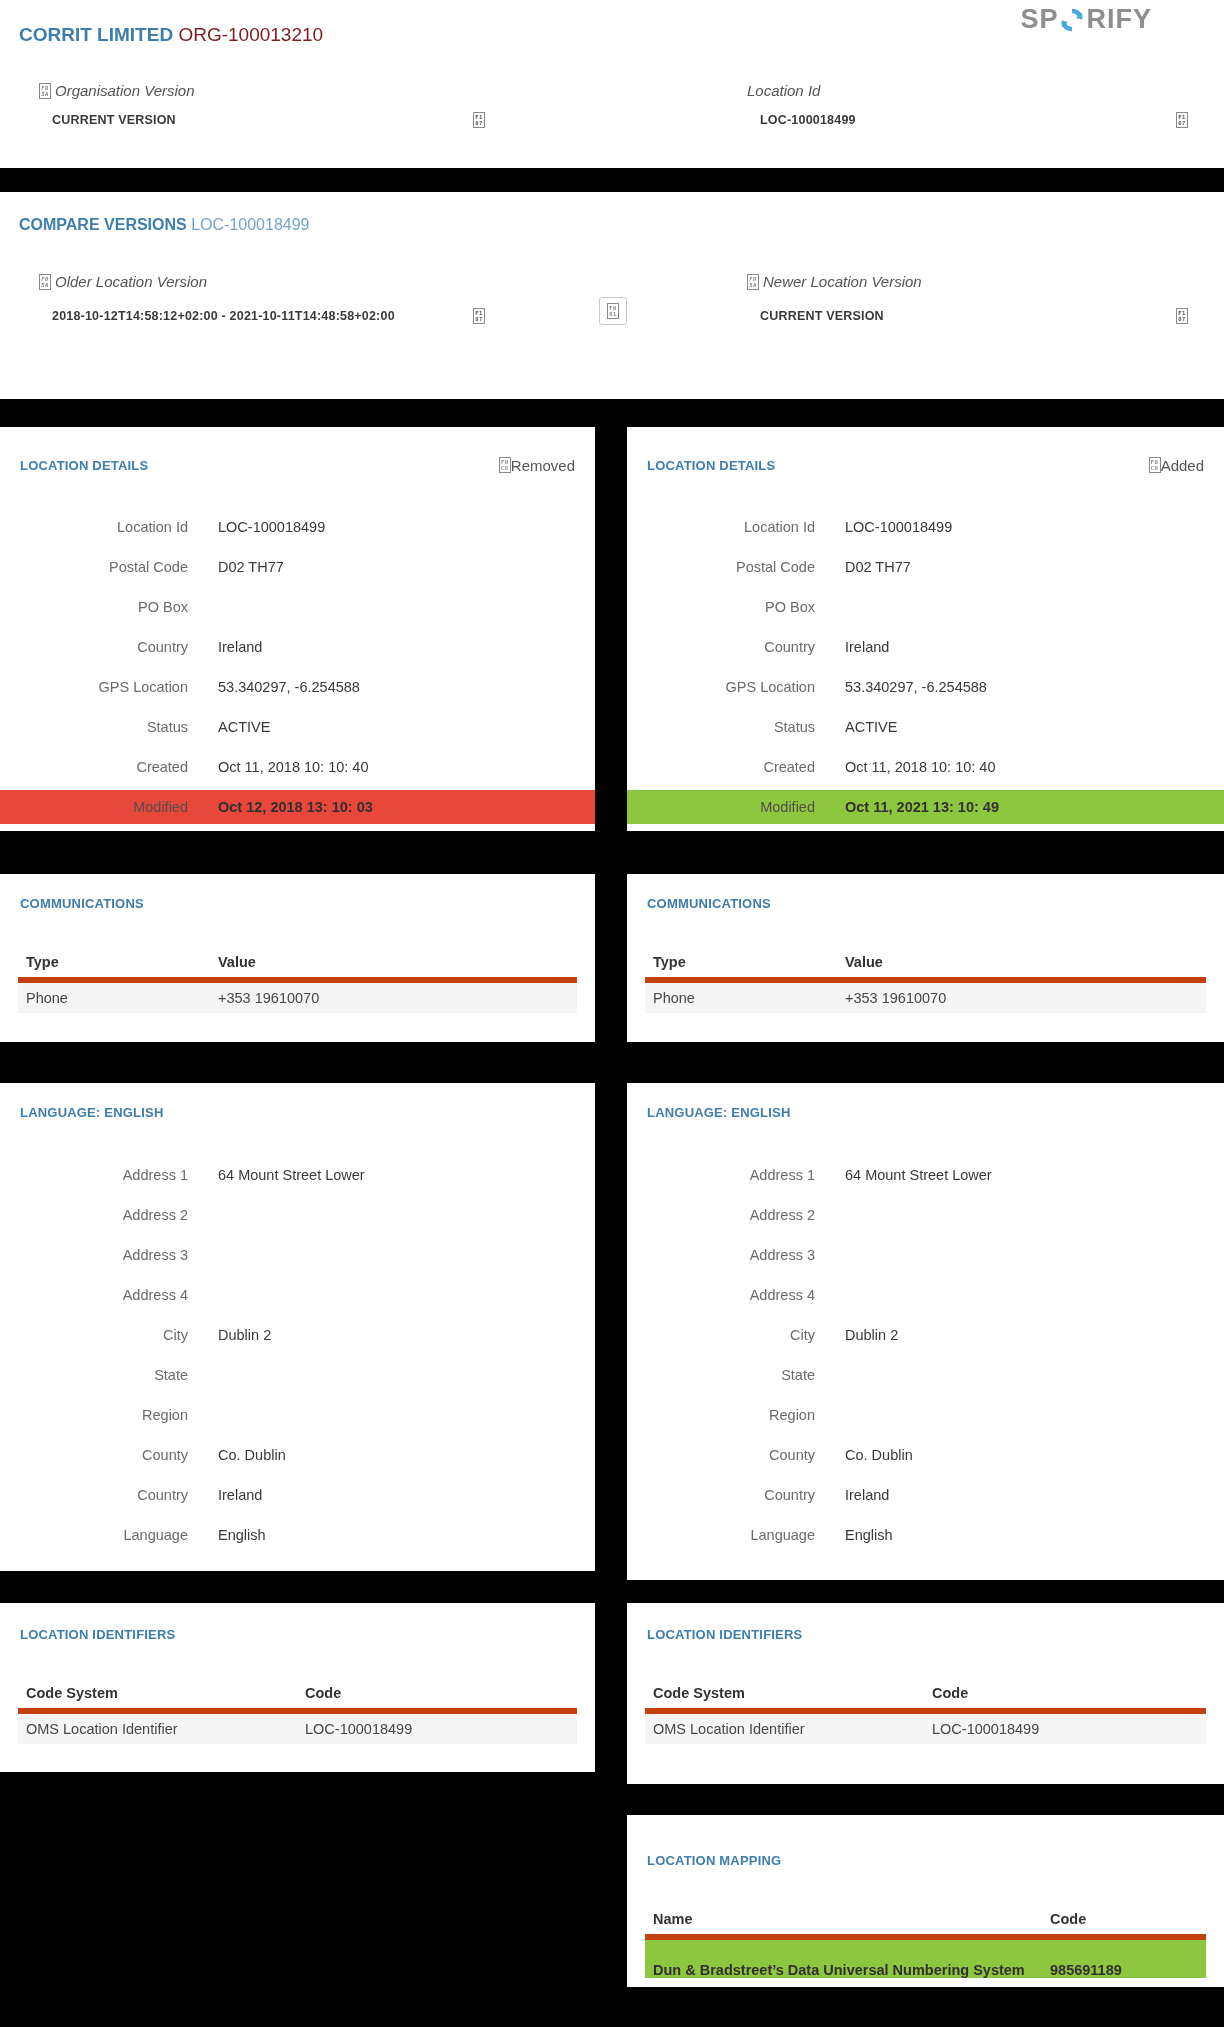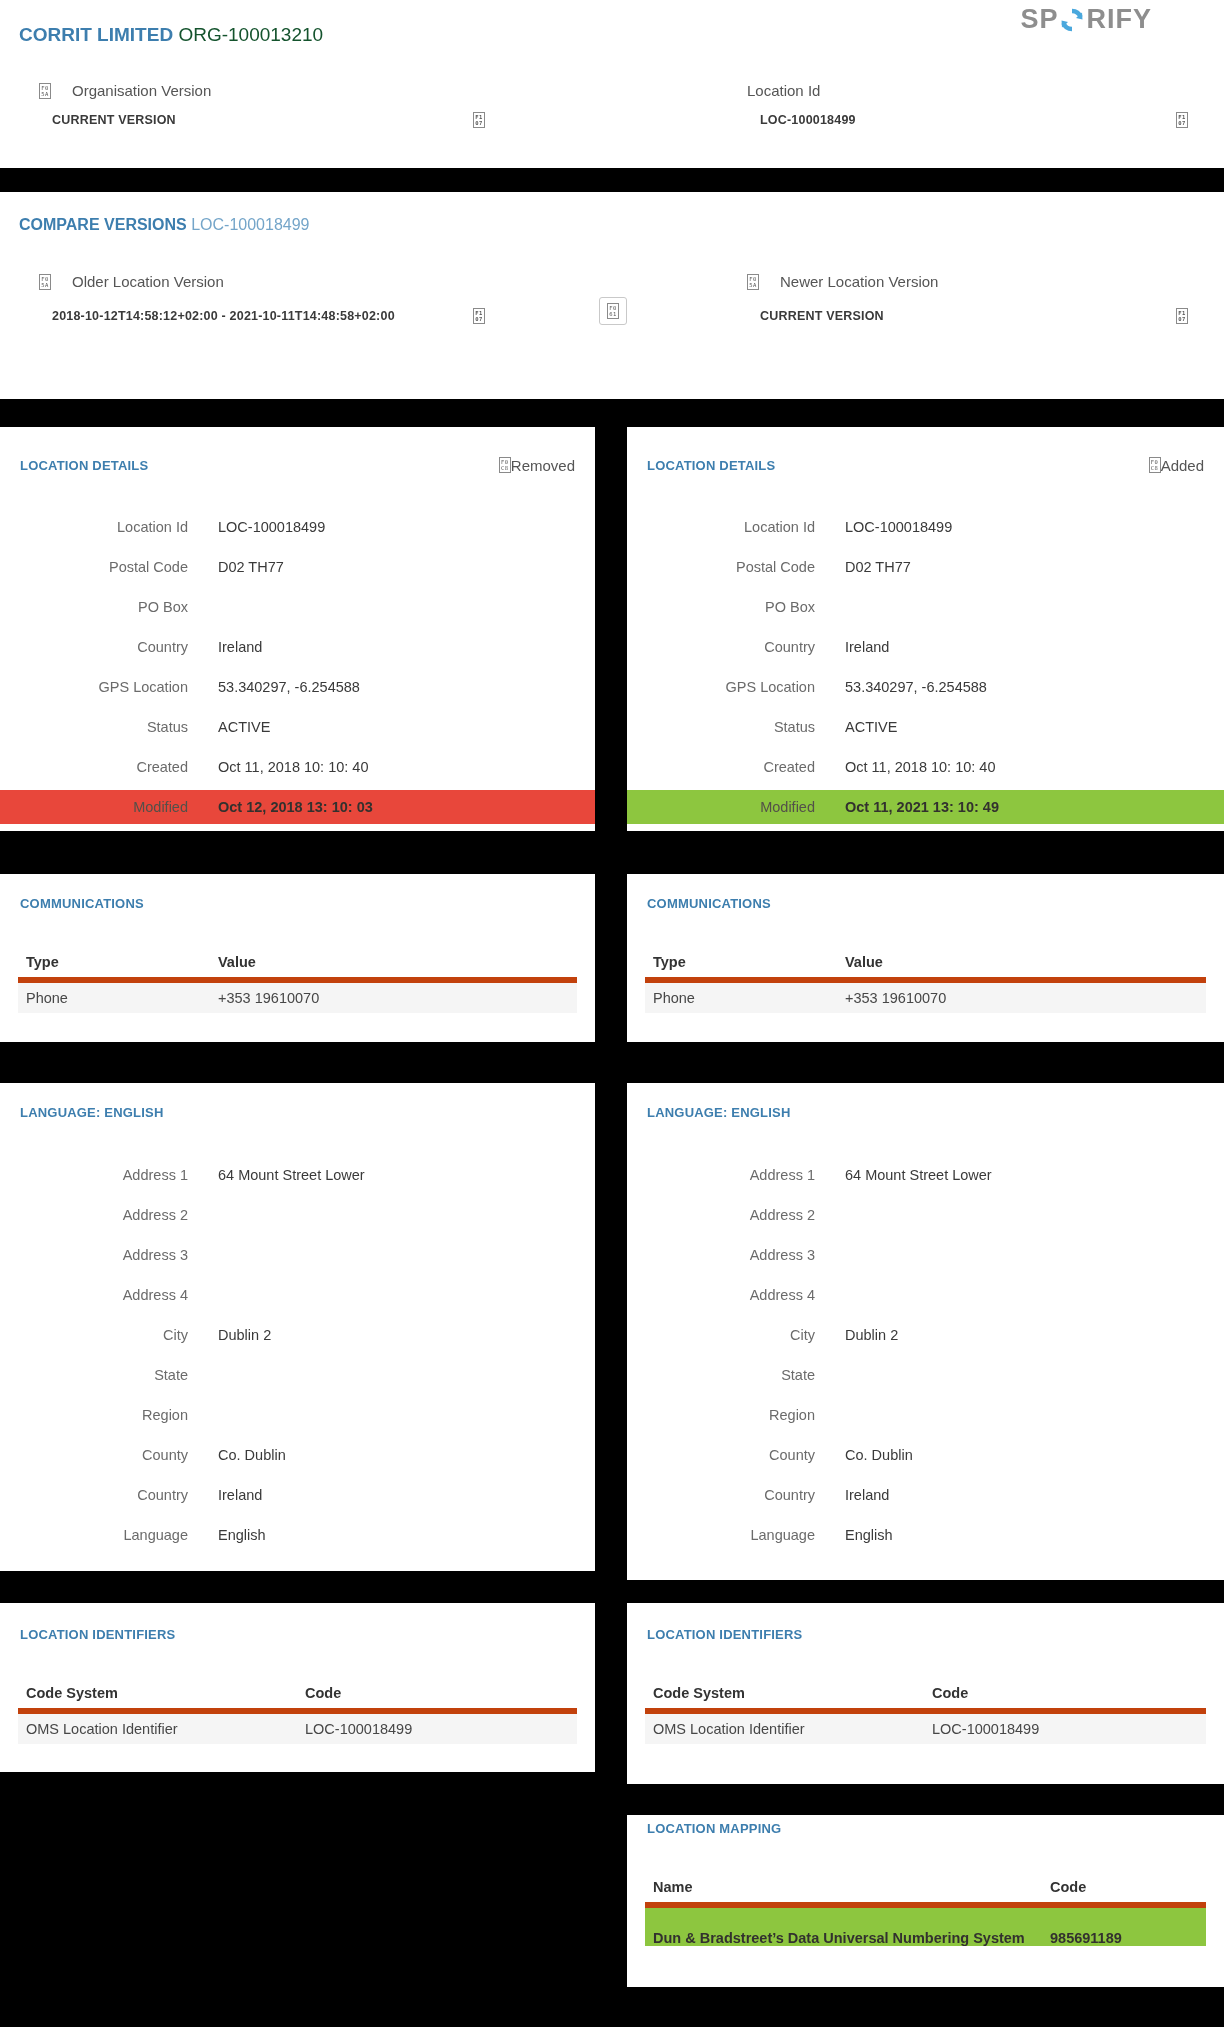--- a/index.html
+++ b/index.html
@@ -10,25 +10,25 @@
   .card{position:absolute;background:#fff;box-sizing:border-box;}
 
   
   .tofu{display:inline-block;box-sizing:border-box;width:12px;border:1px solid #8a8a8a;
         font-family:"DejaVu Sans Mono",monospace;font-size:5.5px;line-height:6px;
         letter-spacing:.5px;text-align:center;color:#555;word-break:break-all;
         padding:1px 0;vertical-align:middle;background:#fff;}
 
   
   .page-title{font-size:19px;font-weight:700;color:#3d7eae;}
-  .page-title .sub{font-weight:400;color:#14532d;}
+  .page-title .sub{font-weight:400;color:#7f1d1d;}
   .logo{display:flex;align-items:center;gap:1px;}
   .logo span{font-size:27px;font-weight:800;color:#8e8e8e;letter-spacing:1px;}
 
-  .dd-label{display:flex;align-items:center;gap:21px;font-size:15px;color:#555;}
+  .dd-label{display:flex;align-items:center;gap:4px;font-size:15px;color:#555;font-style:italic;}
   .dd-select{display:flex;align-items:center;justify-content:space-between;
              font-size:12.5px;font-weight:700;color:#3a3a3a;letter-spacing:.2px;cursor:pointer;}
   .dd-select .tofu{color:#555;}
 
   .section-title{font-size:16px;font-weight:700;color:#3d7eae;}
   .section-title .sub{font-weight:400;color:#74a5c9;}
   .swap-btn{display:flex;align-items:center;justify-content:center;width:26px;height:26px;
             border:1px solid #c9c9c9;border-radius:3px;background:#fff;cursor:pointer;}
   .differences{font-size:13px;font-weight:700;color:#3d7eae;text-align:center;}
 
@@ -369,21 +369,21 @@
       <div>Code</div>
     </div>
     <div class="tbl-row">
       <div class="c1">OMS Location Identifier</div>
       <div>LOC-100018499</div>
     </div>
   </div>
 </div>
 
 <div class="card" style="left:627px;top:1815px;width:597px;height:172px;">
-  <div class="card-title-row" style="padding-top:6px;">
+  <div class="card-title-row" style="padding-top:38px;">
     <div class="card-title">LOCATION MAPPING</div>
   </div>
   <div class="tbl map">
     <div class="tbl-head">
       <div class="c1">Name</div>
       <div>Code</div>
     </div>
     <div class="tbl-row hl">
       <div class="c1">Dun &amp; Bradstreet’s Data Universal Numbering System</div>
       <div>985691189</div>

